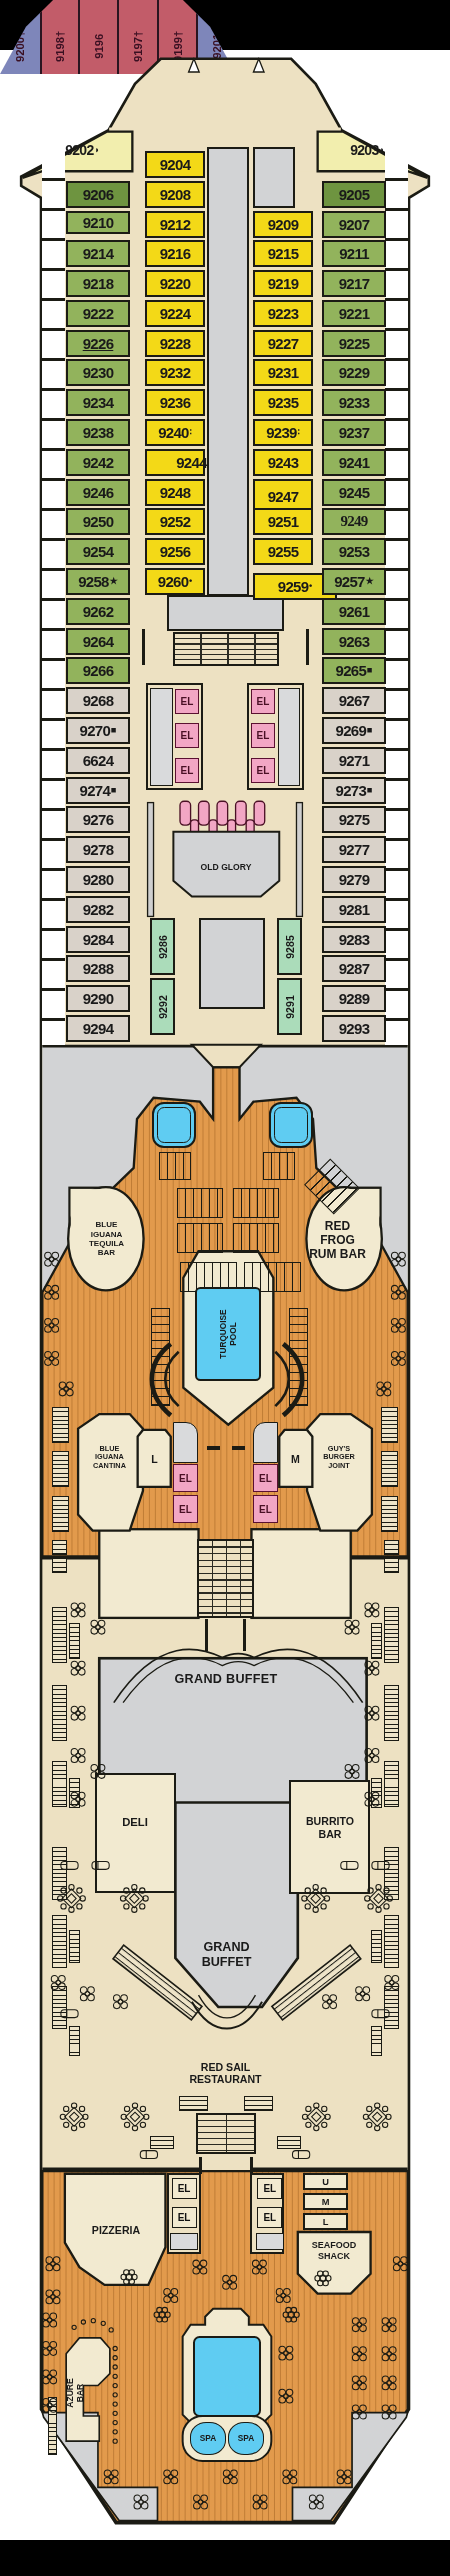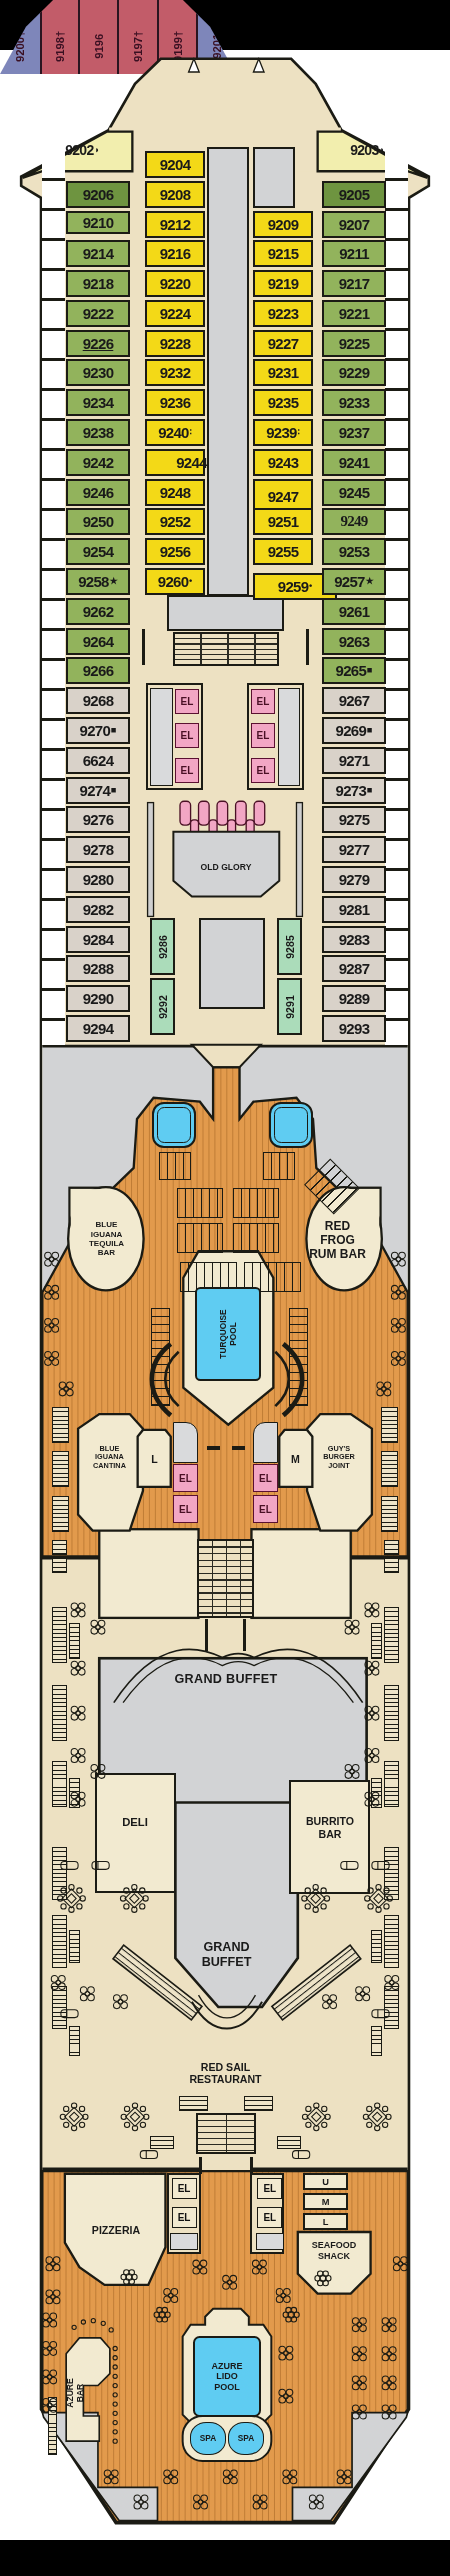--- a/index.html
+++ b/index.html
@@ -354,23 +354,20 @@
   <div class="counter" style="left:277px;top:2136px;width:24px;height:13.2px;"></div>
   <div class="wallseg" style="left:199px;top:2157px;width:3.3px;height:17px;"></div>
   <div class="wallseg" style="left:250px;top:2157px;width:3.3px;height:17px;"></div>
 
   <div class="tub" style="left:152px;top:1102px;width:44px;height:46px;"></div>
   <div class="tub" style="left:269px;top:1102px;width:44px;height:46px;"></div>
   <div class="pool" style="left:195px;top:1287px;width:66px;height:94px;border-radius:5.3px;"></div>
   <div class="lbl" style="left:182px;top:1291px;width:93px;height:86px;transform:rotate(-90deg);font-size:8.3px;">TURQUOISE
 POOL</div>
   <div class="pool" style="left:193px;top:2336px;width:68px;height:81px;border-radius:6.6px;"></div>
-  <div class="lbl" style="left:193px;top:2336px;width:68px;height:81px;font-size:9px;">AZURE
-LIDO
-POOL</div>
   <div class="pool" style="left:190px;top:2422px;width:36px;height:33px;border-radius:45%;border-width:1.7px;"></div>
   <div class="lbl" style="left:190px;top:2422px;width:36px;height:33px;font-size:8.3px;">SPA</div>
   <div class="pool" style="left:228px;top:2422px;width:36px;height:33px;border-radius:45%;border-width:1.7px;"></div>
   <div class="lbl" style="left:228px;top:2422px;width:36px;height:33px;font-size:8.3px;">SPA</div>
 
   <div class="room" style="left:95px;top:1773px;width:81px;height:120px;border-width:2.3px;"></div>
   <div class="room" style="left:289px;top:1780px;width:81px;height:114px;border-width:2.3px;"></div>
 
   <div class="elbank" style="left:167px;top:2173px;width:34px;height:81px;">
     <div class="el el-cream" style="left:2.6px;top:2.6px;width:25px;height:21px;">EL</div>

